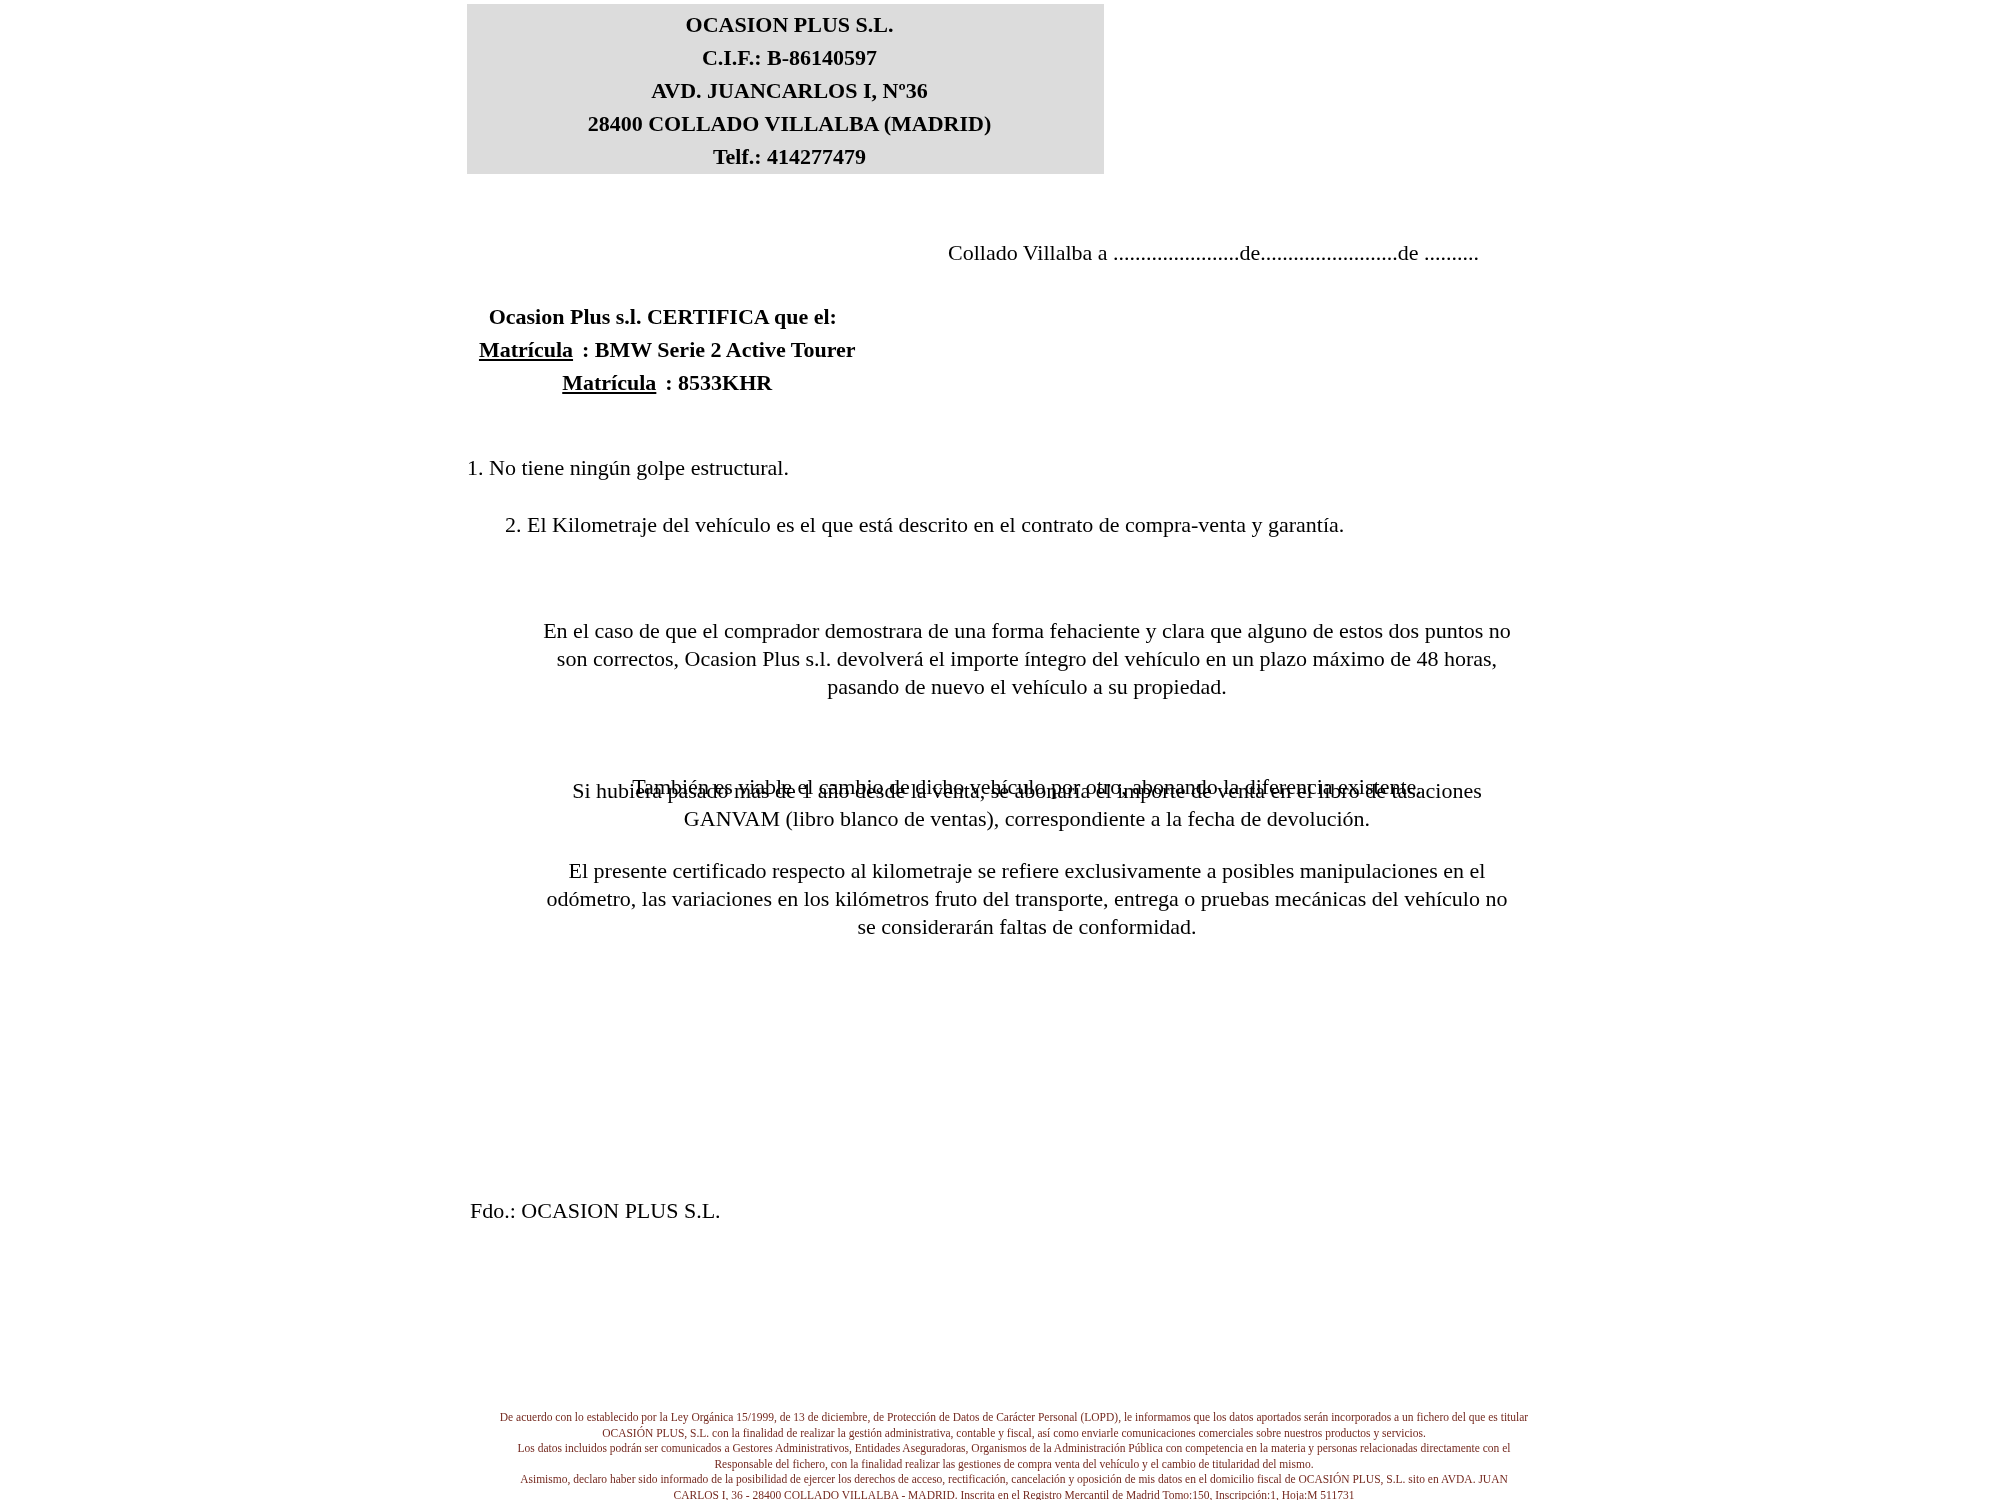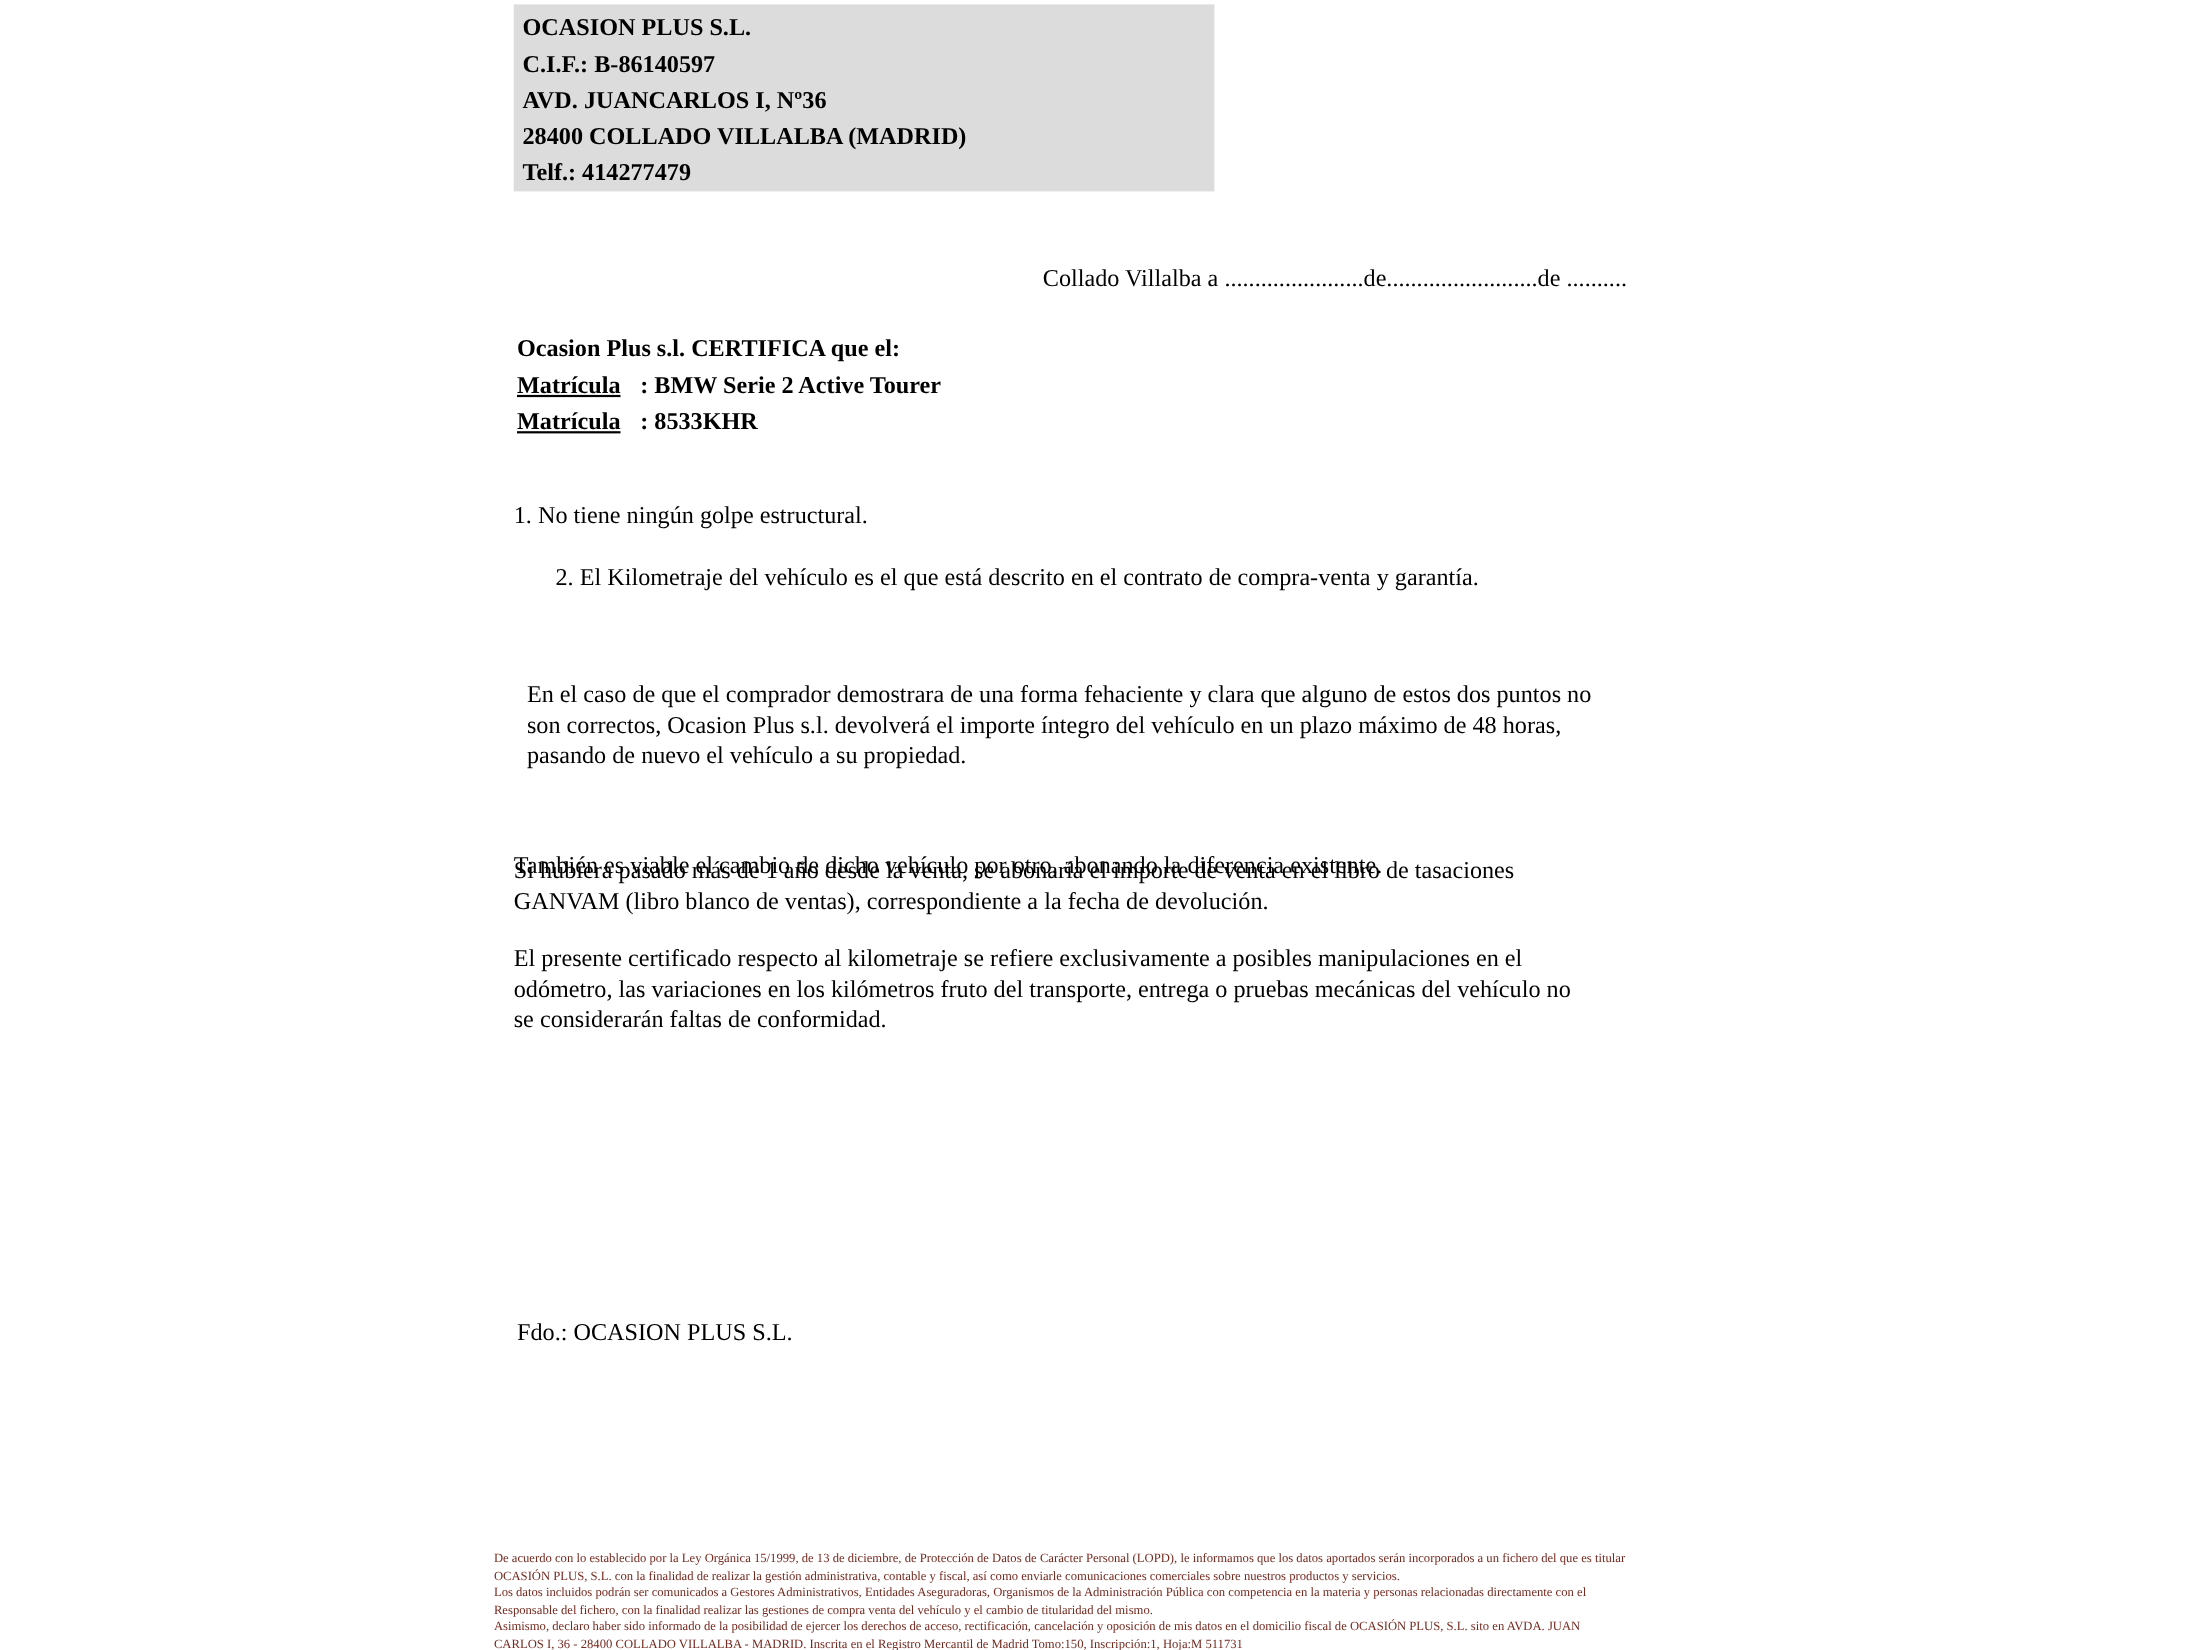--- a/index.html
+++ b/index.html
@@ -4,20 +4,21 @@
 <style>
   html, body { margin: 0; padding: 0; background: #ffffff; }
   .page {
     position: relative;
     width: 2000px;
     height: 1500px;
     background: #ffffff;
     font-family: "Liberation Serif", serif;
     color: #000000;
     overflow: hidden;
+    text-align: center;
   }
   .header-box {
     position: absolute;
     left: 467px;
     top: 4px;
     width: 637px;
     height: 170px;
     background: #dcdcdc;
     box-sizing: border-box;
     padding: 4px 0 0 8px;
@@ -55,21 +56,21 @@
   .point1 { top: 455px; }
   .point2 { top: 512px; margin-left: 38px; }
   .para {
     position: absolute;
     left: 467px;
     width: 1120px;
     font-size: 22px;
     line-height: 28px;
     white-space: pre-line;
   }
-  .para1 { top: 617px; margin-left: 12px; }
+  .para1 { top: 617px; }
   .para2 { top: 725px; margin-top: 48px; }
   .para3 { top: 777px; }
   .para4 { top: 857px; }
   .signature {
     position: absolute;
     left: 470px;
     top: 1198px;
     font-size: 22px;
     white-space: nowrap;
   }

